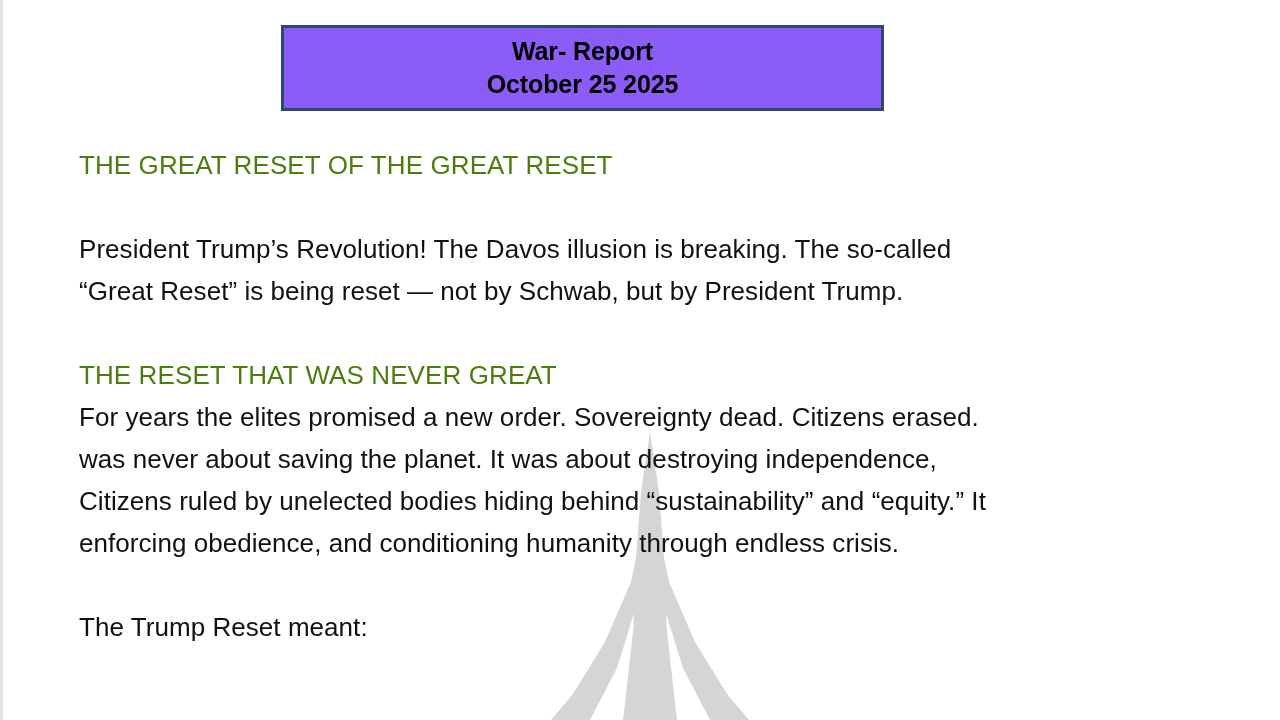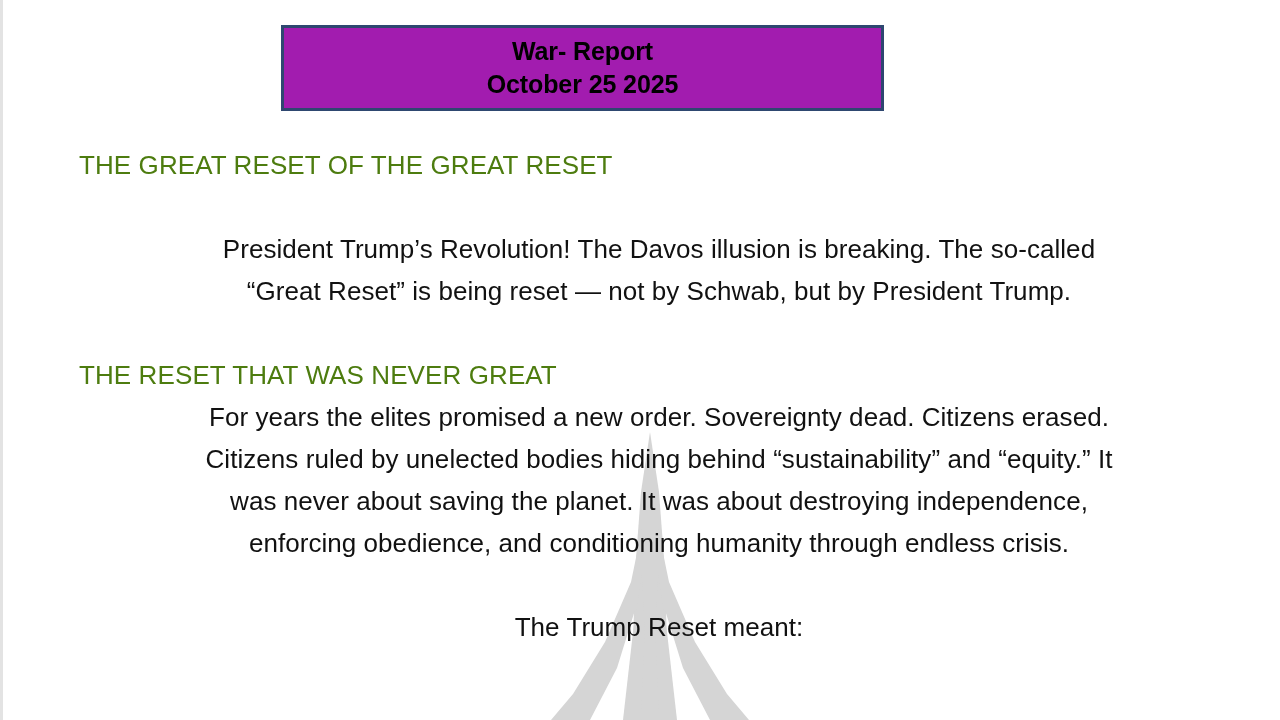--- a/index.html
+++ b/index.html
@@ -54,21 +54,21 @@
 
   
   #title-box {
     position: absolute;
     left: 281px;
     top: 25px;
     width: 603px;
     height: 86px;
     box-sizing: border-box;
     border: 3px solid #2e4770;
-    background: #a21caf;
+    background: #8b5cf6;
     z-index: 3;
     display: flex;
     flex-direction: column;
     align-items: center;
     justify-content: center;
   }
   #title-box .title-line {
     font-size: 25px;
     font-weight: bold;
     color: #000000;
@@ -101,21 +101,20 @@
   .para {
     font-size: 26px;
     font-weight: normal;
     color: #111111;
     line-height: 42px;
     letter-spacing: 0.05px;
   }
   .para .line {
     display: block;
     white-space: nowrap;
-    text-align: center;
   }
   .spacer {
     height: 42px;
   }
 </style>
 </head>
 <body>
 
 <div id="page-edge-left"></div>
 
@@ -157,22 +156,22 @@
         <span class="line">“Great Reset” is being reset — not by Schwab, but by President Trump.</span>
       </div>
     </div>
 
     <div class="spacer"></div>
 
     <div class="section">
       <div class="heading">THE RESET THAT WAS NEVER GREAT</div>
       <div class="para">
         <span class="line">For years the elites promised a new order. Sovereignty dead. Citizens erased.</span>
+        <span class="line">was never about saving the planet. It was about destroying independence,</span>
         <span class="line">Citizens ruled by unelected bodies hiding behind “sustainability” and “equity.” It</span>
-        <span class="line">was never about saving the planet. It was about destroying independence,</span>
         <span class="line">enforcing obedience, and conditioning humanity through endless crisis.</span>
       </div>
     </div>
 
     <div class="spacer"></div>
 
     <div class="section">
       <div class="para">
         <span class="line">The Trump Reset meant:</span>
       </div>

